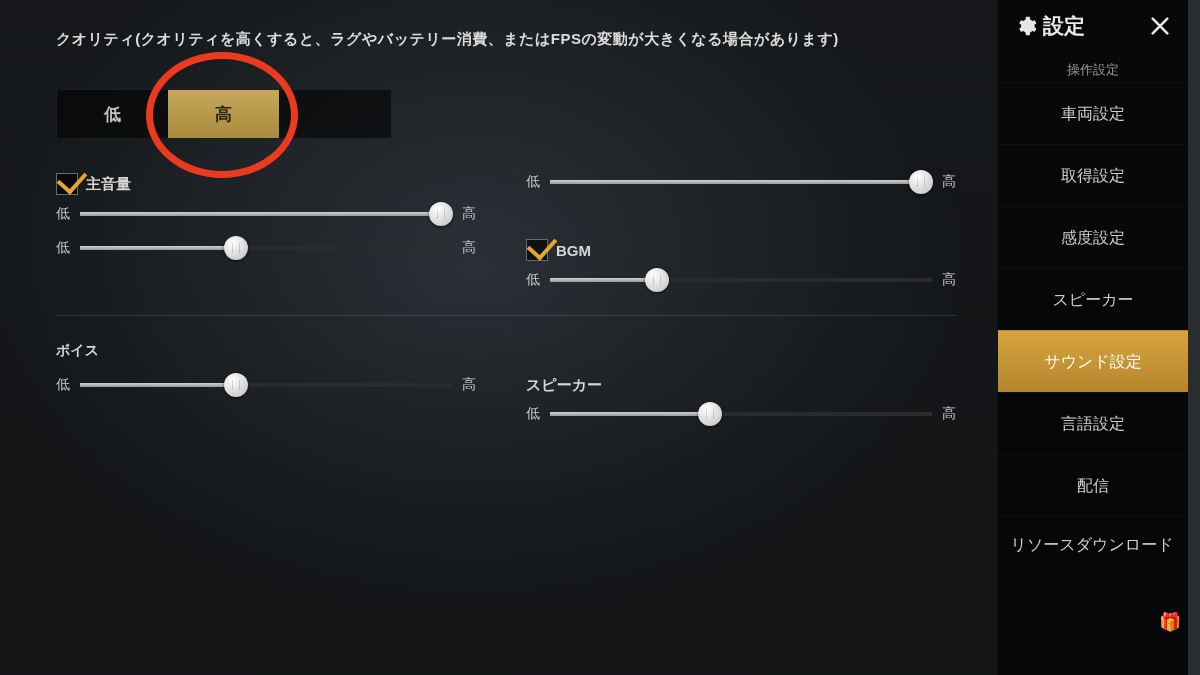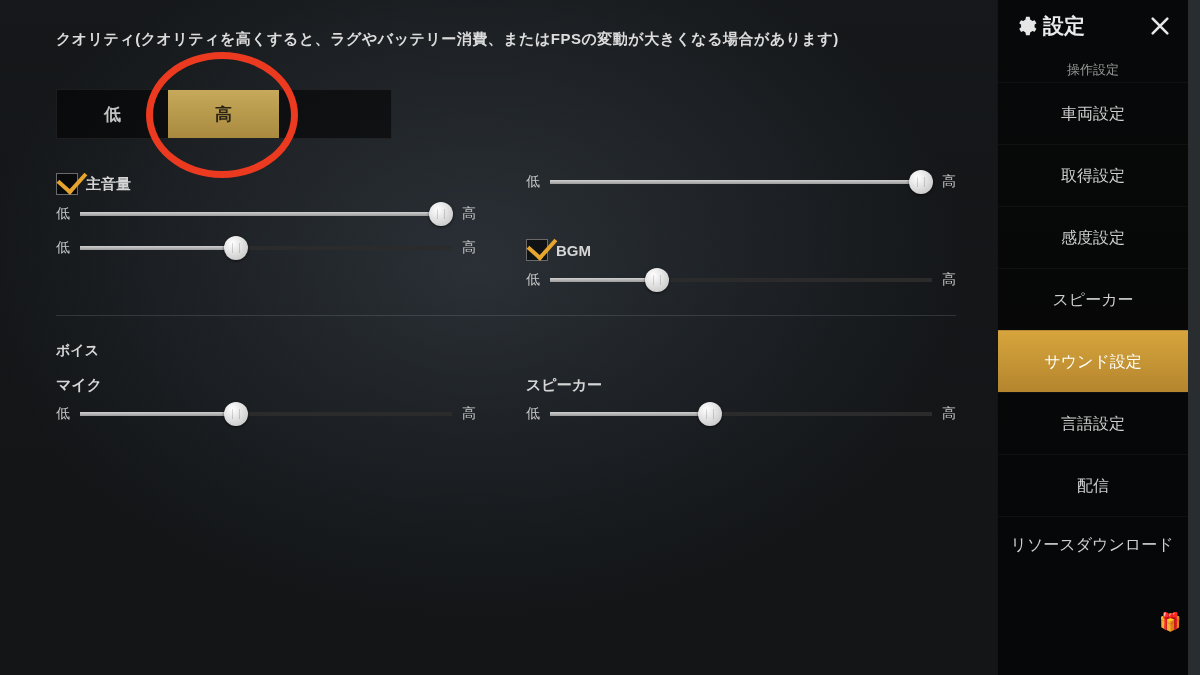--- a/index.html
+++ b/index.html
@@ -307,23 +307,20 @@
           <span>高</span>
         </div>
       </div>
 
       <div class="hr"></div>
 
       <div class="subhead">ボイス</div>
       <div></div>
 
       <div class="block">
-        <div class="chk-row">
-          <span>マイク</span>
-        </div>
         <div class="slider-row">
           <span>低</span>
           <div class="slider">
             <div class="track-bg"></div>
               <div class="track-fill" style="width: 42%;"></div>
               <div class="thumb" style="left: 42%;"></div>
           </div>
           <span>高</span>
         </div>
       </div>

